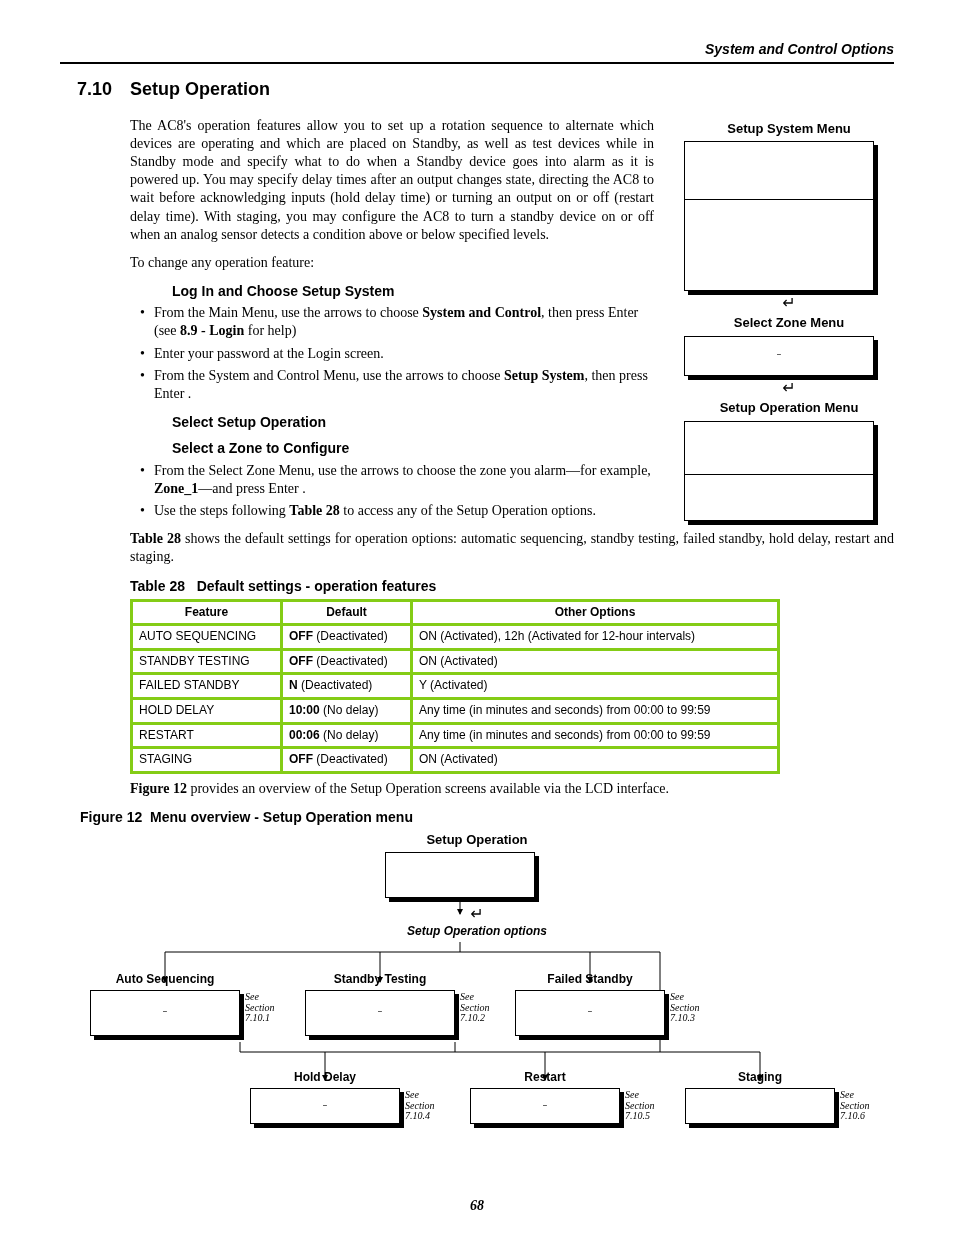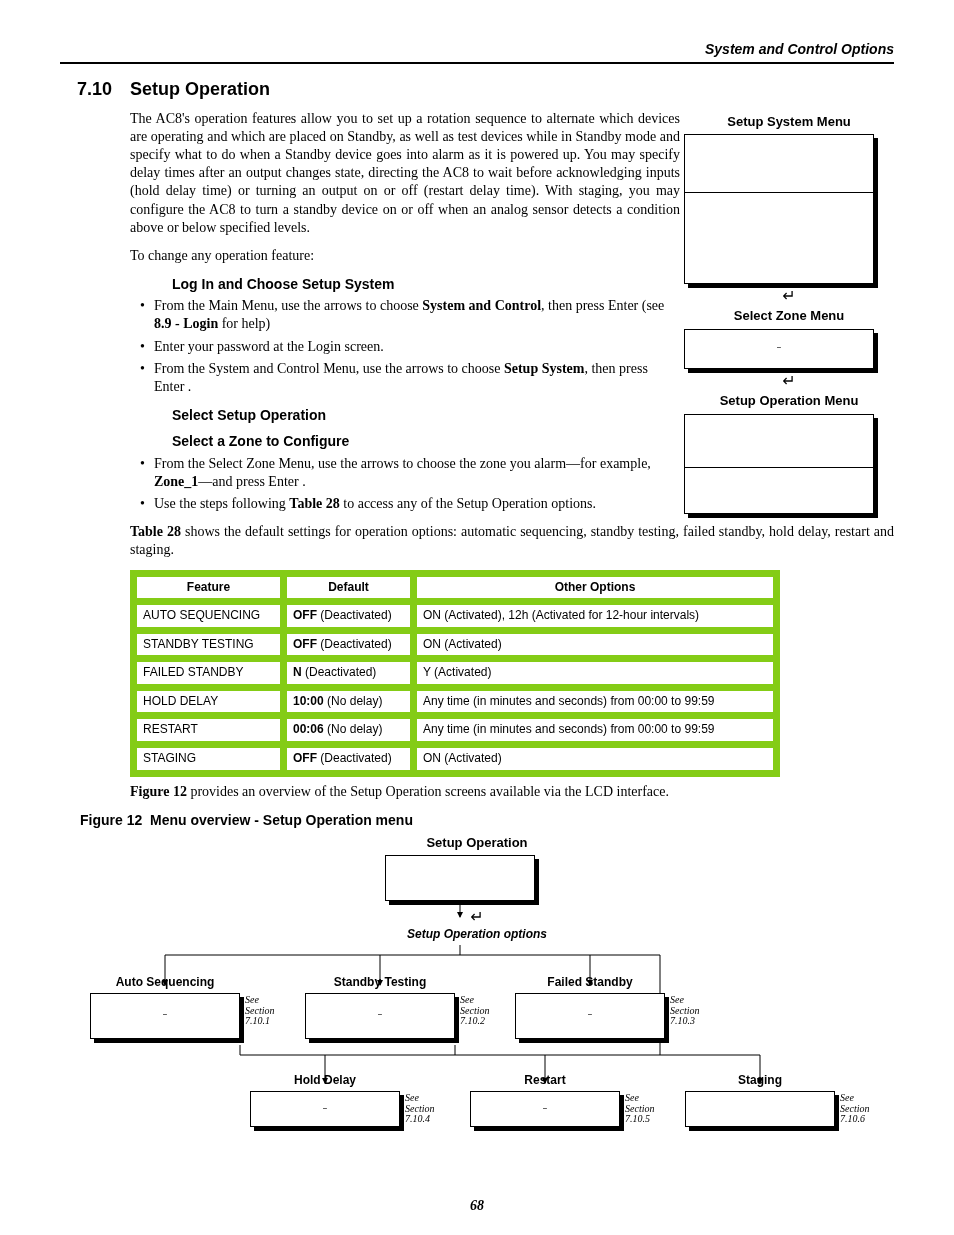--- a/index.html
+++ b/index.html
@@ -15,40 +15,40 @@
   }
   .running-header {
     text-align: right;
     font-family: Arial, Helvetica, sans-serif;
     font-weight: bold;
     font-style: italic;
     font-size: 14px;
     margin-bottom: 4px;
   }
   hr.top-rule { border: none; border-top: 2px solid #000; margin-bottom: 14px; }
-  .section-head { display: flex; gap: 18px; font-family: Arial, sans-serif; font-size: 18px; font-weight: bold; margin-bottom: 8px; }
+  .section-head { display: flex; gap: 18px; font-family: Arial, sans-serif; font-size: 18px; font-weight: bold; margin-bottom: 15px; }
   .section-head .num { width: 52px; text-align: right; }
   .body-indent { margin-left: 70px; }
-  .two-col { display: flex; gap: 4px; align-items: flex-start; }
+  .two-col { display: flex; gap: 30px; align-items: flex-start; }
   .col-left { flex: 1; }
   .col-right { width: 210px; }
   p.para { margin: 0 0 10px 0; text-align: justify; font-family: "Century Schoolbook", "Times New Roman", serif; }
   .subhead { font-family: Arial, sans-serif; font-weight: bold; font-size: 14px; margin: 8px 0 4px 0; padding-left: 42px; }
   ul.bullets { list-style: none; margin: 0 0 10px 0; padding: 0; }
   ul.bullets > li { position: relative; padding-left: 24px; margin: 0 0 4px 0; font-family: "Century Schoolbook","Times New Roman",serif; }
   ul.bullets > li::before { content: "•"; position: absolute; left: 10px; top: 0; }
   .menu-title { font-family: Arial, sans-serif; font-weight: bold; font-size: 13px; text-align: center; margin: 4px 0 4px 0; }
   .menu-box { width: 190px; border: 1px solid #000; box-shadow: 4px 4px 0 #000; background: #fff; padding: 2px 4px; font-family: "Courier New", monospace; font-size: 9px; line-height: 1.1; }
   .menu-box.tall { height: 150px; }
   .menu-box.mid  { height: 40px; }
   .menu-box.mid2 { height: 100px; }
   .enter-arrow { text-align: center; font-size: 16px; line-height: 1; margin: 4px 0 2px 0; }
   .table-caption { font-family: Arial,sans-serif; font-weight: bold; font-size: 14px; margin: 8px 0 4px 0; }
   table.feat { border-collapse: collapse; width: 650px; font-family: Arial, sans-serif; font-size: 12px; }
-  table.feat th, table.feat td { border: 7px solid #84cc16; padding: 3px 6px; text-align: left; }
+  table.feat th, table.feat td { border: 3px solid #84cc16; padding: 3px 6px; text-align: left; }
   table.feat th { text-align: center; font-weight: bold; }
   .fig-caption { font-family: Arial,sans-serif; font-weight: bold; font-size: 14px; margin: 8px 0 6px 0; }
 
   
   .flow-wrap { position: relative; height: 300px; }
   .flow-title { font-family: Arial,sans-serif; font-weight: bold; font-size: 13px; text-align: center; margin-bottom: 4px; }
   .flow-box { width: 150px; height: 46px; border: 1px solid #000; box-shadow: 4px 4px 0 #000; background: #fff; font-family:"Courier New",monospace; font-size:9px; position: absolute; }
   .sec-label { font-family: "Times New Roman", serif; font-style: italic; font-size: 10px; position: absolute; width: 38px; line-height: 1.05; }
   .abs { position: absolute; }
   .branch-title { font-family: Arial,sans-serif; font-weight: bold; font-size: 12px; text-align: center; }
@@ -116,20 +116,23 @@
         <div style="height:50px;"></div>
         <div style="border-top:1px solid #000;margin:0 -4px;"></div>
       </div>
     </div>
   </div>
 
   <p class="para">
     <b>Table 28</b><span> shows the default settings for operation options: automatic sequencing, standby testing, failed standby, hold delay, restart and staging.</span>
   </p>
 
+  <div class="table-caption">
+    <span>Table 28</span>&nbsp;&nbsp;&nbsp;<span>Default settings - operation features</span>
+  </div>
   <table class="feat">
     <thead>
       <tr>
         <th style="width:150px">Feature</th>
         <th style="width:130px">Default</th>
         <th>Other Options</th>
       </tr>
     </thead>
     <tbody id="t28body">
         <tr>

